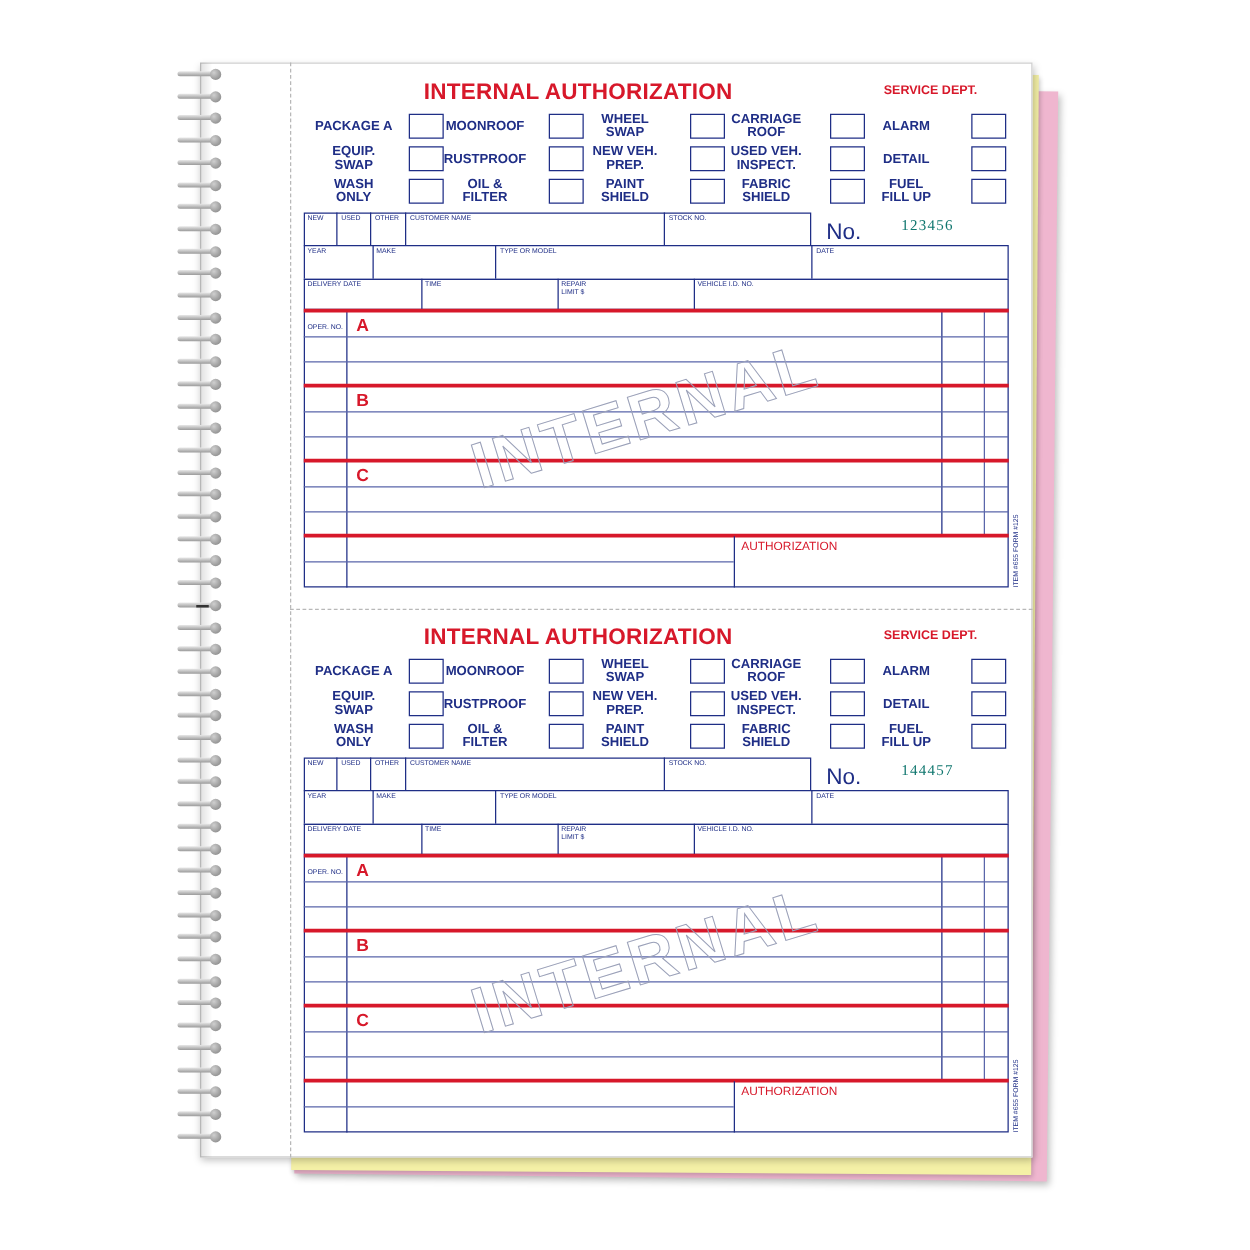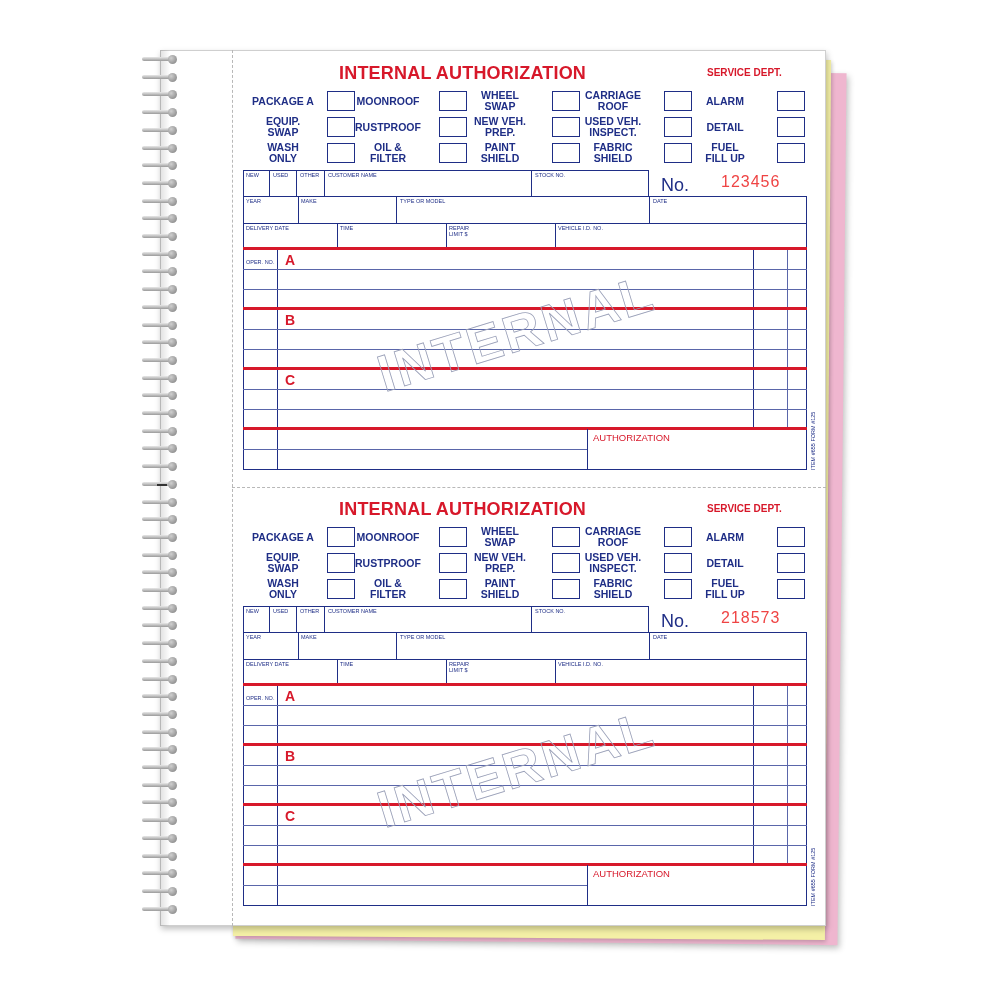--- a/index.html
+++ b/index.html
@@ -21,21 +21,21 @@
   .dept { position: absolute; left: 464px; top: 4px; font-size: 10px; font-weight: bold; color: #d7182a; }
   .opt-label { position: absolute; width: 80px; text-align: center; font-size: 10.5px; font-weight: bold; color: #1f2e86; line-height: 11px; }
   .opt-box { position: absolute; width: 28px; height: 20px; border: 1px solid #1f2e86; background: #fff; }
 
   .grid { position: absolute; border: 1.5px solid #1f2e86; background: #fff; }
   .cell-label { position: absolute; font-size: 5.5px; color: #1f2e86; line-height: 6px; }
   .vline { position: absolute; width: 0; border-left: 1px solid #1f2e86; }
   .hline { position: absolute; height: 0; border-top: 1px solid #5a66aa; }
   .redline { position: absolute; height: 3px; background: #d7182a; }
   .no-label { position: absolute; font-size: 18px; color: #1f2e86; }
-  .serial { position: absolute; font-family: Liberation Sans, sans-serif; font-size: 16px; color: #ef4444; letter-spacing: 1px; }
+  .serial { position: absolute; font-family: Liberation Serif, serif; font-size: 12px; color: #0f766e; letter-spacing: 1px; }
   .section-letter { position: absolute; font-size: 14px; font-weight: bold; color: #d7182a; }
   .auth-label { position: absolute; font-size: 9.5px; color: #d7182a; }
   .watermark { position: absolute; font-size: 52px; font-weight: bold; color: transparent; -webkit-text-stroke: 0.8px #9aa0b8; transform: rotate(-17deg); letter-spacing: 3px; }
   .side-code { position: absolute; font-size: 5.5px; color: #1f2e86; transform: rotate(-90deg); transform-origin: left top; white-space: nowrap; }
 </style>
 </head>
 <body>
 
 <div class="layer pink-sheet"></div>
 <div class="layer yellow-sheet"></div>
@@ -387,21 +387,21 @@
       <div class="vline" style="left:26px;top:107px;height:27px"></div>
       <div class="vline" style="left:53px;top:107px;height:27px"></div>
       <div class="vline" style="left:81px;top:107px;height:27px"></div>
       <div class="vline" style="left:288px;top:107px;height:27px"></div>
       <div class="cell-label" style="left:3px;top:109px">NEW</div>
       <div class="cell-label" style="left:30px;top:109px">USED</div>
       <div class="cell-label" style="left:57px;top:109px">OTHER</div>
       <div class="cell-label" style="left:85px;top:109px">CUSTOMER NAME</div>
       <div class="cell-label" style="left:292px;top:109px">STOCK NO.</div>
       <div class="no-label" style="left:418px;top:112px">No.</div>
-      <div class="serial" style="left:478px;top:110px">218573</div>
+      <div class="serial" style="left:478px;top:110px">144457</div>
       <div class="grid" style="left:0;top:133px;width:564px;height:28px"></div>
       <div class="vline" style="left:55px;top:133px;height:28px"></div>
       <div class="vline" style="left:153px;top:133px;height:28px"></div>
       <div class="vline" style="left:406px;top:133px;height:28px"></div>
       <div class="cell-label" style="left:3px;top:135px">YEAR</div>
       <div class="cell-label" style="left:58px;top:135px">MAKE</div>
       <div class="cell-label" style="left:157px;top:135px">TYPE OR MODEL</div>
       <div class="cell-label" style="left:410px;top:135px">DATE</div>
       <div class="grid" style="left:0;top:160px;width:564px;height:25px"></div>
       <div class="vline" style="left:94px;top:160px;height:25px"></div>

